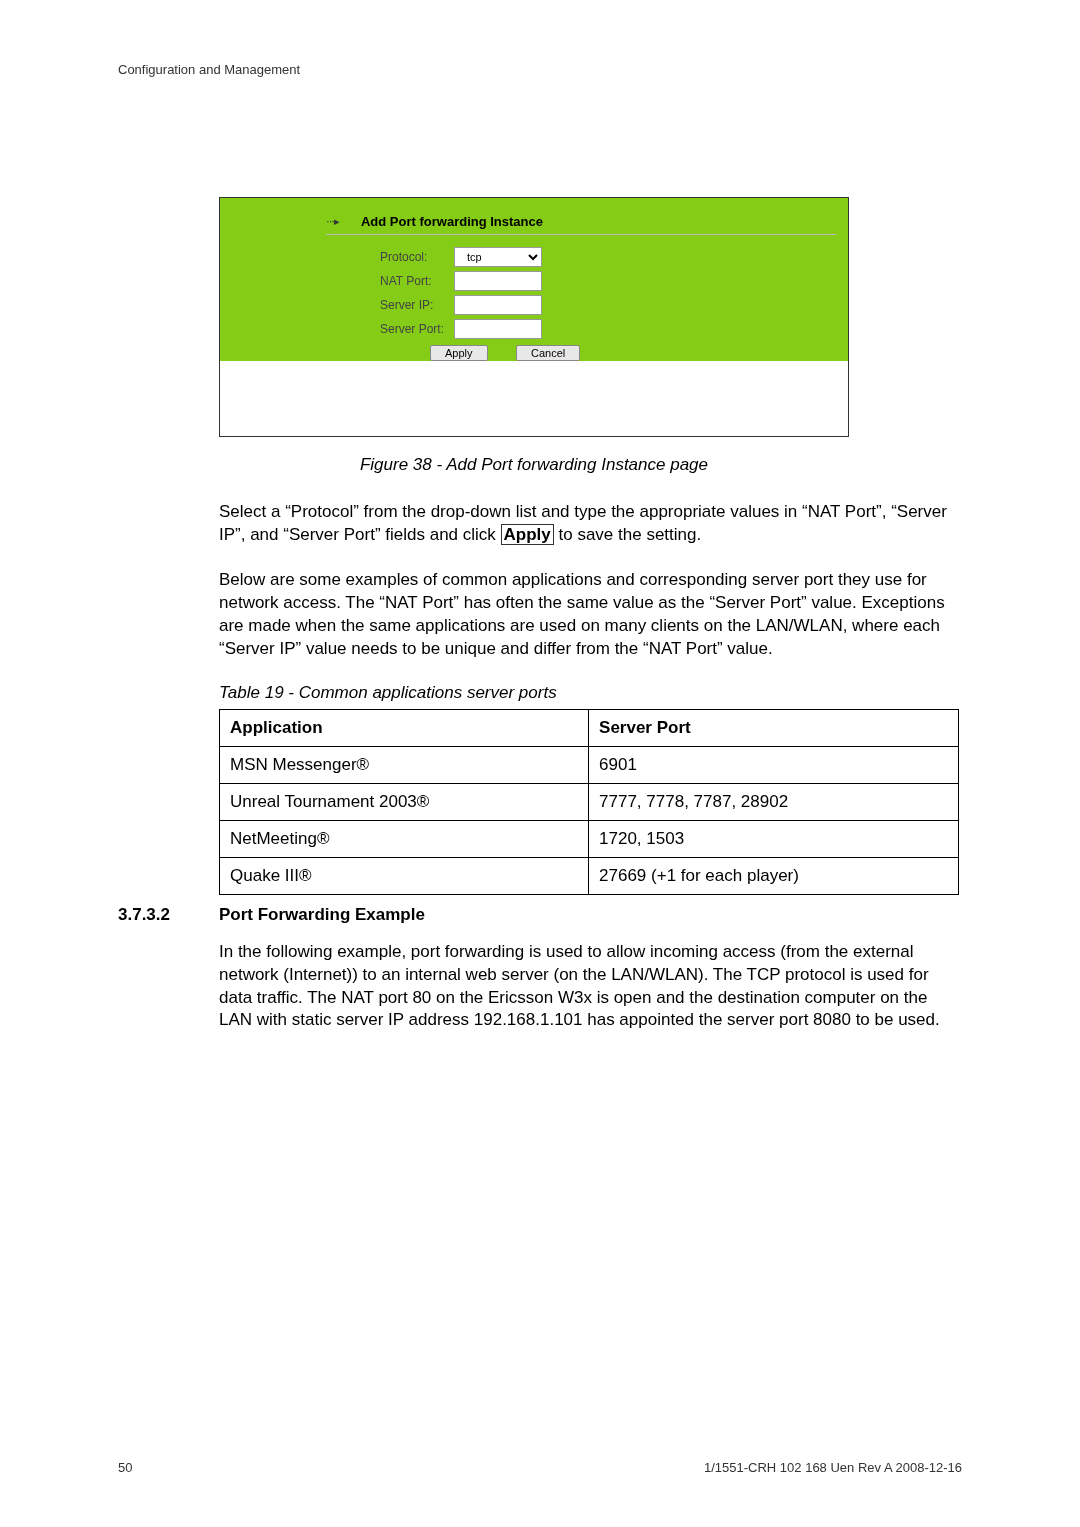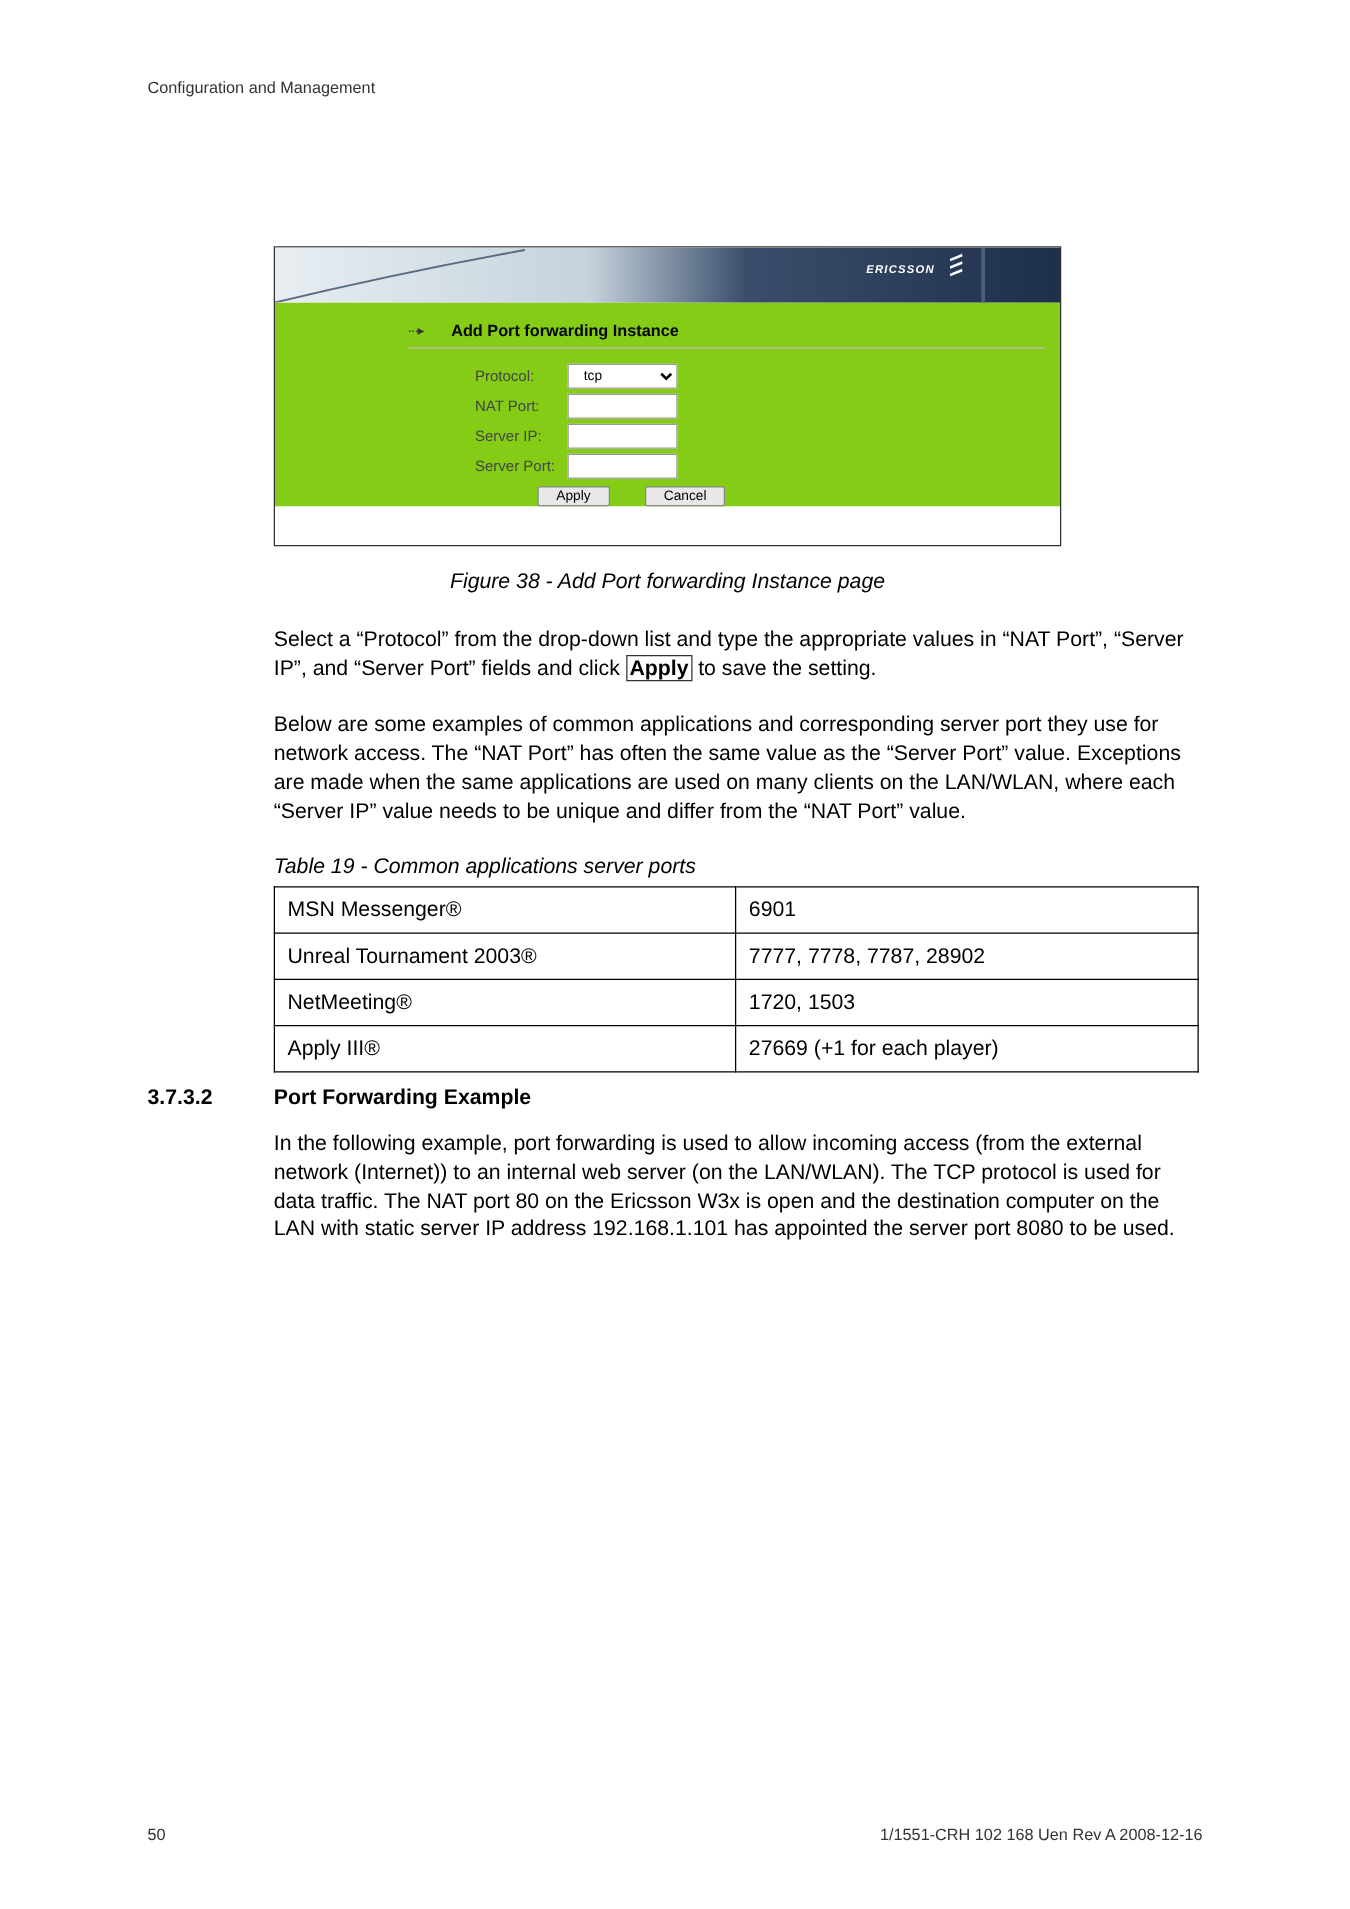--- a/index.html
+++ b/index.html
@@ -199,32 +199,20 @@
 </style>
 </head>
 <body>
 
 <div class="page">
   <div class="header-text">Configuration and Management</div>
 
   <div class="content">
 
     <div class="screenshot-box">
-      <div class="logo-banner">
-        <svg class="curve" viewBox="0 0 200 44" preserveAspectRatio="none">
-          <path d="M0,44 Q100,20 200,2" stroke="#5a6b80" stroke-width="1.5" fill="none"></path>
-        </svg>
-        <span class="ericsson">ERICSSON</span>
-        <svg class="slash" viewBox="0 0 10 26">
-          <line x1="0" y1="6" x2="10" y2="2" stroke="#fff" stroke-width="2"></line>
-          <line x1="0" y1="12" x2="10" y2="8" stroke="#fff" stroke-width="2"></line>
-          <line x1="0" y1="18" x2="10" y2="14" stroke="#fff" stroke-width="2"></line>
-        </svg>
-        <div class="vbar"></div>
-      </div>
       <div class="form-area">
         <div class="form-title-row">
           <span class="form-title-arrow">···▸</span>
           <span class="form-title-text">Add Port forwarding Instance</span>
         </div>
         <div class="form-row">
           <label>Protocol:</label>
           <select>
             <option>tcp</option>
           </select>
@@ -253,34 +241,38 @@
     <div class="para">
       <span>Select a “Protocol” from the drop-down list and type the appropriate values in “NAT Port”, “Server IP”, and “Server Port” fields and click </span><span class="apply-box">Apply</span><span> to save the setting.</span>
     </div>
 
     <div class="para">Below are some examples of common applications and corresponding server port they use for network access. The “NAT Port” has often the same value as the “Server Port” value. Exceptions are made when the same applications are used on many clients on the LAN/WLAN, where each “Server IP” value needs to be unique and differ from the “NAT Port” value.</div>
 
     <div class="table-caption">Table 19 - Common applications server ports</div>
 
     <table class="ports">
       <tbody>
+          <tr>
+        <th>Application</th>
+        <th>Server Port</th>
+      </tr>
       <tr>
             <td>MSN Messenger®</td>
             <td>6901</td>
           </tr>
       <tr>
             <td>Unreal Tournament 2003®</td>
             <td>7777, 7778, 7787, 28902</td>
           </tr>
       <tr>
             <td>NetMeeting®</td>
             <td>1720, 1503</td>
           </tr>
       <tr>
-            <td>Apply III®</td>
+            <td>Quake III®</td>
             <td>27669 (+1 for each player)</td>
           </tr>
     </tbody>
       </table>
 
   </div>
 
   <div class="sec-row">
     <div class="sec-num">3.7.3.2</div>
     <div class="sec-title">Port Forwarding Example</div>

